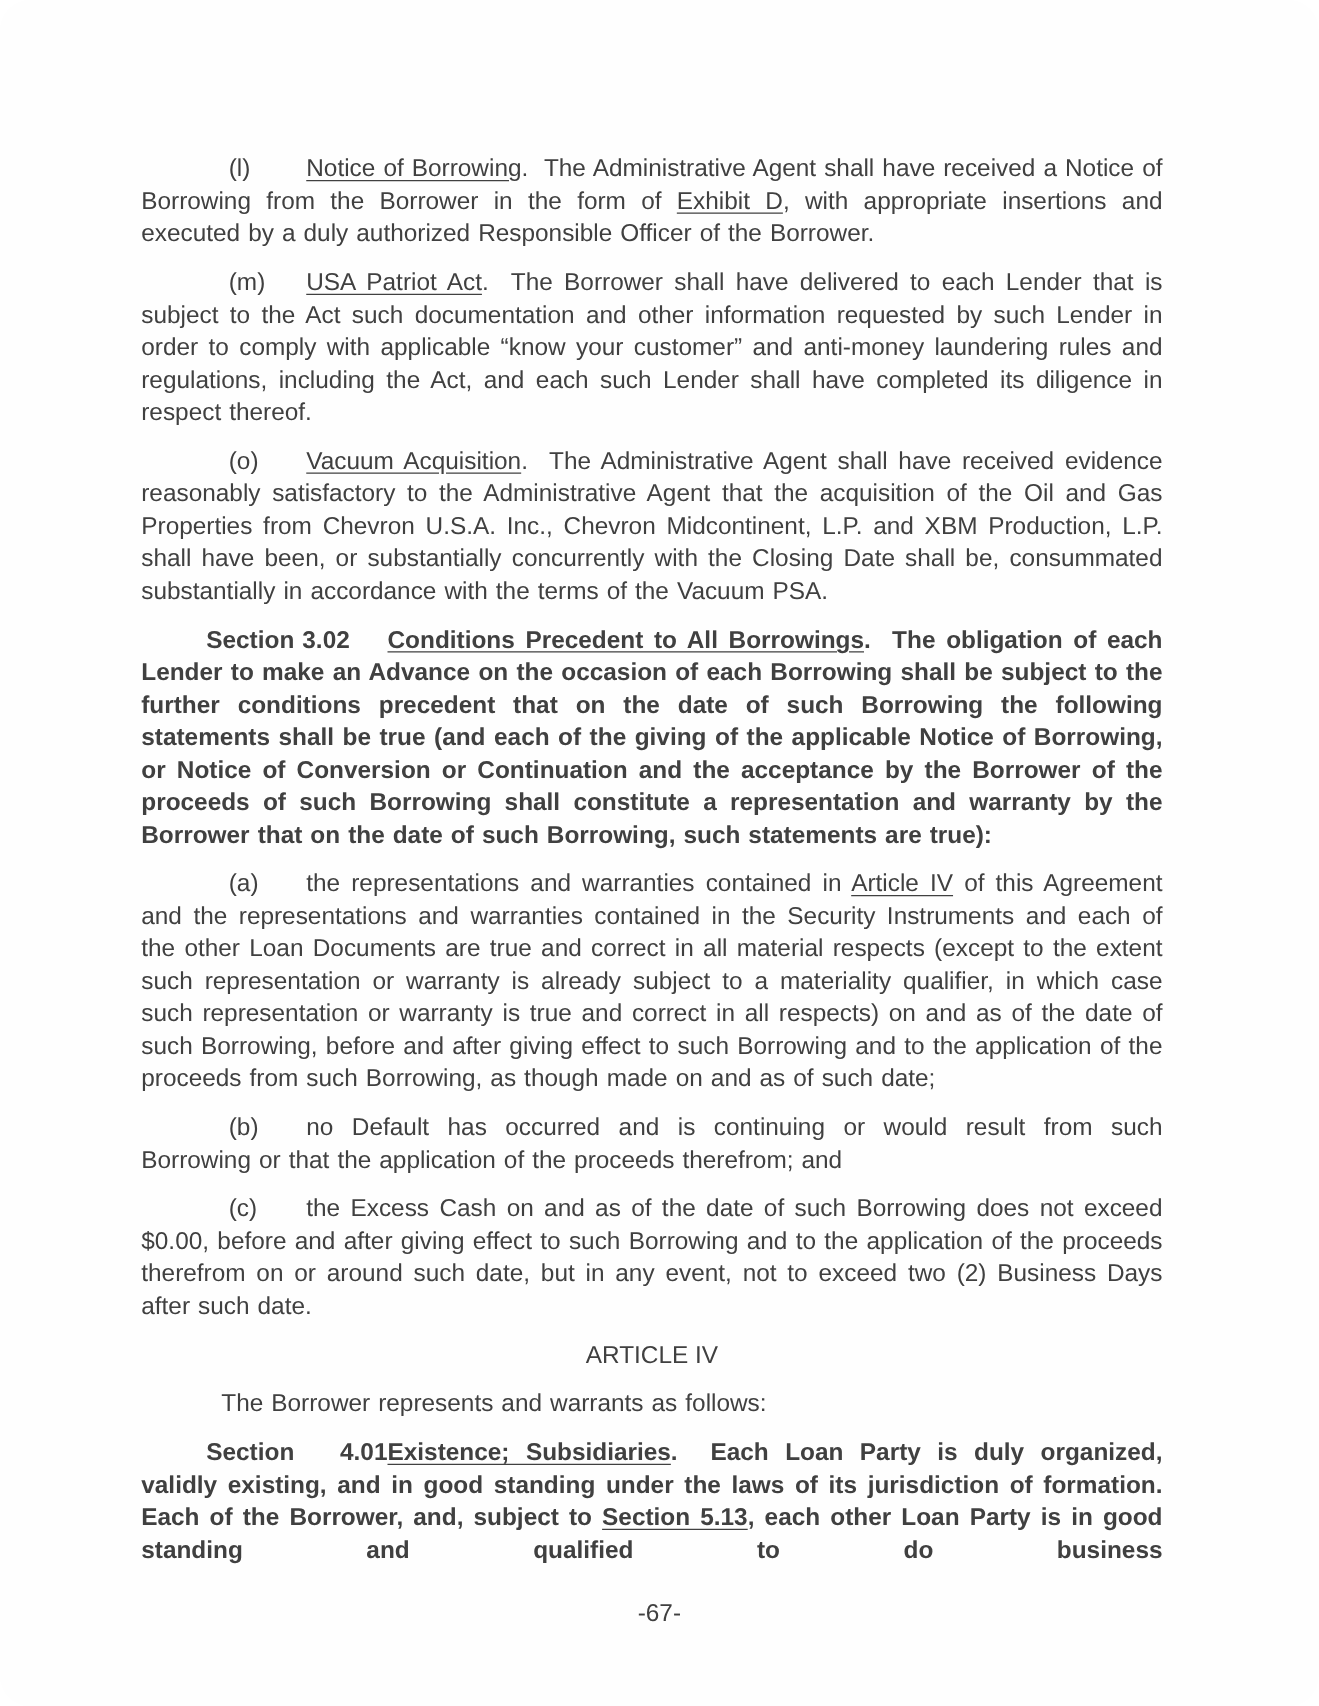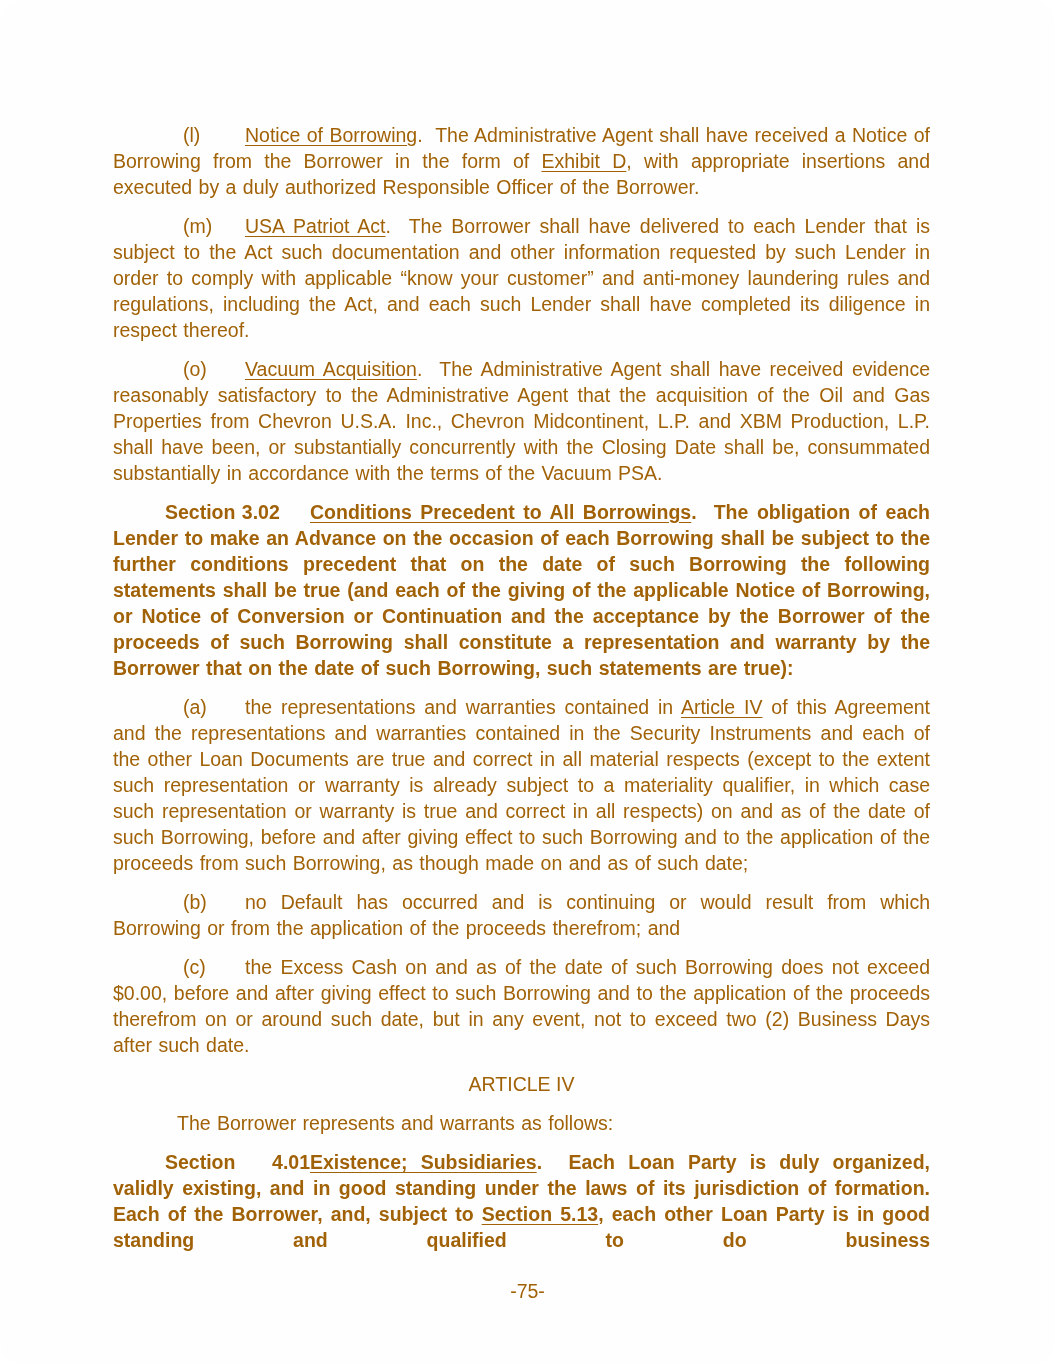--- a/index.html
+++ b/index.html
@@ -10,21 +10,21 @@
   .page {
     position: relative;
     width: 1055px;
     height: 1365px;
     background: #fefefe;
     box-sizing: border-box;
     padding: 122px 125px 0 113px;
     font-family: "Liberation Sans", "DejaVu Sans", sans-serif;
     font-size: 19.5px;
     line-height: 26px;
-    color: #a16207;
+    color: #404040;
     overflow: hidden;
     border-radius: 24px;
   }
   .para {
     margin: 0 0 13px 0;
     text-align: justify;
     text-indent: 70px;
     word-spacing: 1px;
   }
   .para.section { text-indent: 52px; font-weight: bold; }
@@ -56,27 +56,27 @@
 
   <p class="para letter"><span class="marker" style="width: 62px;">(m)</span><span class="u">USA Patriot Act</span><span>.&nbsp; The Borrower shall have delivered to each Lender that is subject to the Act such documentation and other information requested by such Lender in order to comply with applicable “know your customer” and anti-money laundering rules and regulations, including the Act, and each such Lender shall have completed its diligence in respect thereof.</span></p>
 
 
   <p class="para letter"><span class="marker" style="width: 62px;">(o)</span><span class="u">Vacuum Acquisition</span><span>.&nbsp; The Administrative Agent shall have received evidence reasonably satisfactory to the Administrative Agent that the acquisition of the Oil and Gas Properties from Chevron U.S.A. Inc., Chevron Midcontinent, L.P. and XBM Production, L.P. shall have been, or substantially concurrently with the Closing Date shall be, consummated substantially in accordance with the terms of the Vacuum PSA.</span></p>
 
   <p class="para section"><span class="marker" style="width: 145px;">Section 3.02</span><span class="u">Conditions Precedent to All Borrowings</span><span>.&nbsp; The obligation of each Lender to make an Advance on the occasion of each Borrowing shall be subject to the further conditions precedent that on the date of such Borrowing the following statements shall be true (and each of the giving of the applicable Notice of Borrowing, or Notice of Conversion or Continuation and the acceptance by the Borrower of the proceeds of such Borrowing shall constitute a representation and warranty by the Borrower that on the date of such Borrowing, such statements are true):</span></p>
 
   <p class="para letter"><span class="marker" style="width: 62px;">(a)</span><span>the representations and warranties contained in </span><span class="u">Article IV</span><span> of this Agreement and the representations and warranties contained in the Security Instruments and each of the other Loan Documents are true and correct in all material respects (except to the extent such representation or warranty is already subject to a materiality qualifier, in which case such representation or warranty is true and correct in all respects) on and as of the date of such Borrowing, before and after giving effect to such Borrowing and to the application of the proceeds from such Borrowing, as though made on and as of such date;</span></p>
 
-  <p class="para letter"><span class="marker" style="width: 62px;">(b)</span><span>no Default has occurred and is continuing or would result from which Borrowing or from the application of the proceeds therefrom; and</span></p>
+  <p class="para letter"><span class="marker" style="width: 62px;">(b)</span><span>no Default has occurred and is continuing or would result from such Borrowing or that the application of the proceeds therefrom; and</span></p>
 
   <p class="para letter"><span class="marker" style="width: 62px;">(c)</span><span>the Excess Cash on and as of the date of such Borrowing does not exceed $0.00, before and after giving effect to such Borrowing and to the application of the proceeds therefrom on or around such date, but in any event, not to exceed two (2) Business Days after such date.</span></p>
 
   <div class="heading">
     <div>ARTICLE IV</div>
   </div>
 
   <p class="para plain"><span>The Borrower represents and warrants as follows:</span></p>
 
   <p class="para section cont"><span class="marker" style="width: 145px;">Section 4.01</span><span class="u">Existence; Subsidiaries</span><span>.&nbsp; Each Loan Party is duly organized, validly existing, and in good standing under the laws of its jurisdiction of formation. Each of the Borrower, and, subject to </span><span class="u">Section 5.13</span><span>, each other Loan Party is in good standing and qualified to do business</span></p>
 
-  <div class="footer">-75-</div>
+  <div class="footer">-67-</div>
 
 </div>
 
 </body></html>

